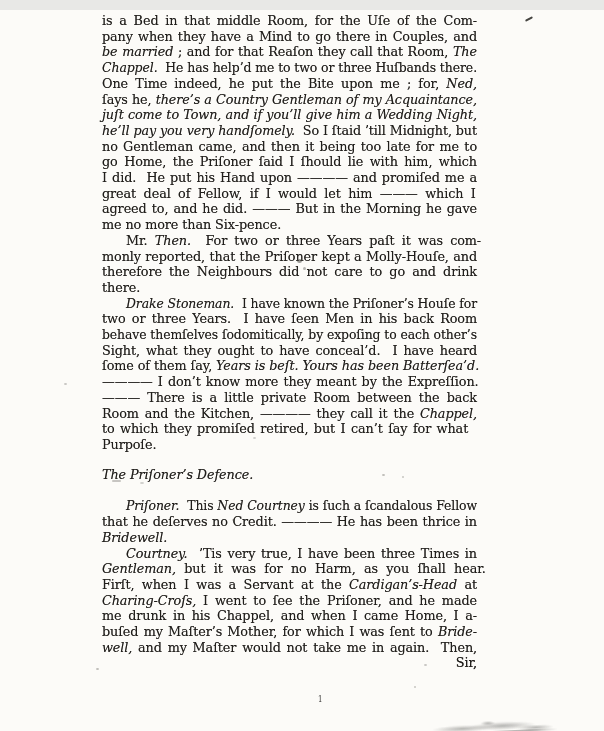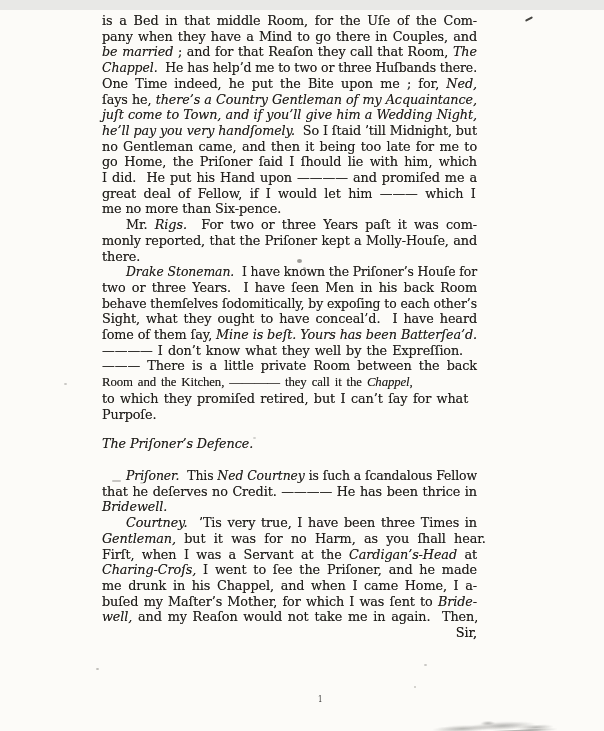--- a/index.html
+++ b/index.html
@@ -66,53 +66,55 @@
           <div class="line just"><span class="inner" style="word-spacing: 0.615057px; transform: none;"><em>be married</em><span> ; and for that Reaſon they call that Room, </span><em>The</em></span></div>
           <div class="line just"><span class="inner" style="word-spacing: 0px; transform: scaleX(0.974619);"><em>Chappel.</em><span>  He has help’d me to two or three Huſbands there.</span></span></div>
           <div class="line just"><span class="inner" style="word-spacing: 3.24148px; transform: none;"><span>One Time indeed, he put the Bite upon me ; for, </span><em>Ned,</em></span></div>
           <div class="line just"><span class="inner" style="word-spacing: 0.167969px; transform: none;"><span>ſays he, </span><em>there’s a Country Gentleman of my Acquaintance,</em></span></div>
           <div class="line just"><span class="inner" style="word-spacing: 0.271307px; transform: none;"><em>juſt come to Town, and if you’ll give him a Wedding Night,</em></span></div>
           <div class="line just"><span class="inner" style="word-spacing: 0px; transform: scaleX(0.994984);"><em>he’ll pay you very handſomely.</em><span>  So I ſtaid ’till Midnight, but</span></span></div>
           <div class="line just"><span class="inner" style="word-spacing: 1.40767px; transform: none;"><span>no Gentleman came, and then it being too late for me to</span></span></div>
           <div class="line just"><span class="inner" style="word-spacing: 2.47969px; transform: none;"><span>go Home, the Priſoner ſaid I ſhould lie with him, which</span></span></div>
           <div class="line just"><span class="inner" style="word-spacing: 1.1276px; transform: none;"><span>I did.  He put his Hand upon ———— and promiſed me a</span></span></div>
           <div class="line just"><span class="inner" style="word-spacing: 3.46023px; transform: none;"><span>great deal of Fellow, if I would let him ——— which I</span></span></div>
+          <div class="line just"><span class="inner" style="word-spacing: 1.12074px; transform: none;"><span>agreed to, and he did. ——— But in the Morning he gave</span></span></div>
           <div class="line"><span class="inner"><span>me no more than Six-pence.</span></span></div>
         </div>
         <div>
-          <div class="line indent just"><span class="inner" style="word-spacing: 3.26136px; transform: none;"><span>Mr. </span><em>Rigs.</em><span>  For two or three Years paſt it was com-</span></span></div>
+          <div class="line indent just"><span class="inner" style="word-spacing: 3.26136px; transform: none;"><span>Mr. </span><em>Then.</em><span>  For two or three Years paſt it was com-</span></span></div>
           <div class="line just"><span class="inner" style="word-spacing: 0.421875px; transform: none;"><span>monly reported, that the Priſoner kept a Molly-Houſe, and</span></span></div>
+          <div class="line just"><span class="inner" style="word-spacing: 3.17535px; transform: none;"><span>therefore the Neighbours did not care to go and drink</span></span></div>
           <div class="line"><span class="inner"><span>there.</span></span></div>
         </div>
         <div>
           <div class="line indent just"><span class="inner" style="word-spacing: 0px; transform: scaleX(0.971122);"><em>Drake Stoneman.</em><span>  I have known the Priſoner’s Houſe for</span></span></div>
           <div class="line just"><span class="inner" style="word-spacing: 2.33203px; transform: none;"><span>two or three Years.  I have ſeen Men in his back Room</span></span></div>
           <div class="line just"><span class="inner" style="word-spacing: 0px; transform: scaleX(0.970481);"><span>behave themſelves ſodomitically, by expoſing to each other’s</span></span></div>
           <div class="line just"><span class="inner" style="word-spacing: 2.07344px; transform: none;"><span>Sight, what they ought to have conceal’d.  I have heard</span></span></div>
-          <div class="line just"><span class="inner" style="word-spacing: 0px; transform: scaleX(0.999792);"><span>ſome of them ſay, </span><em>Mine is beſt. Yours has been Batterſea’d.</em></span></div>
-          <div class="line just"><span class="inner" style="word-spacing: 1.11806px; transform: none;"><span>———— I don’t know what they well by the Expreſſion.</span></span></div>
+          <div class="line just"><span class="inner" style="word-spacing: 0px; transform: scaleX(0.999792);"><span>ſome of them ſay, </span><em>Years is beſt. Yours has been Batterſea’d.</em></span></div>
+          <div class="line just"><span class="inner" style="word-spacing: 1.11806px; transform: none;"><span>———— I don’t know more they meant by the Expreſſion.</span></span></div>
           <div class="line just"><span class="inner" style="word-spacing: 3.1684px; transform: none;"><span>——— There is a little private Room between the back</span></span></div>
-          <div class="line just"><span class="inner" style="word-spacing: 1.88542px; transform: none; font-family: Liberation Serif, serif;"><span>Room and the Kitchen, ———— they call it the </span><em>Chappel,</em></span></div>
+          <div class="line just"><span class="inner" style="word-spacing: 1.88542px; transform: none;"><span>Room and the Kitchen, ———— they call it the </span><em>Chappel,</em></span></div>
           <div class="line just"><span class="inner" style="word-spacing: 1.475px; transform: none;"><span>to which they promiſed retired, but I can’t ſay for what</span></span></div>
           <div class="line"><span class="inner"><span>Purpoſe.</span></span></div>
         </div>
         <div class="line heading">The Priſoner’s Defence.</div>
         <div>
           <div class="line indent just"><span class="inner" style="word-spacing: 0px; transform: scaleX(0.972804);"><em>Priſoner.</em><span>  This </span><em>Ned Courtney</em><span> is ſuch a ſcandalous Fellow</span></span></div>
           <div class="line just"><span class="inner" style="word-spacing: 0.665625px; transform: none;"><span>that he deſerves no Credit. ———— He has been thrice in</span></span></div>
           <div class="line"><span class="inner"><em>Bridewell.</em></span></div>
         </div>
         <div>
           <div class="line indent just"><span class="inner" style="word-spacing: 1.74531px; transform: none;"><em>Courtney.</em><span>  ’Tis very true, I have been three Times in</span></span></div>
           <div class="line just"><span class="inner" style="word-spacing: 4.34844px; transform: none;"><em>Gentleman,</em><span> but it was for no Harm, as you ſhall hear.</span></span></div>
           <div class="line just"><span class="inner" style="word-spacing: 3.46528px; transform: none;"><span>Firſt, when I was a Servant at the </span><em>Cardigan’s-Head</em><span> at</span></span></div>
           <div class="line just"><span class="inner" style="word-spacing: 2.91667px; transform: none;"><em>Charing-Croſs,</em><span> I went to ſee the Priſoner, and he made</span></span></div>
           <div class="line just"><span class="inner" style="word-spacing: 2.70881px; transform: none;"><span>me drunk in his Chappel, and when I came Home, I a-</span></span></div>
           <div class="line just"><span class="inner" style="word-spacing: 1.24219px; transform: none;"><span>buſed my Maſter’s Mother, for which I was ſent to </span><em>Bride-</em></span></div>
-          <div class="line just"><span class="inner" style="word-spacing: 1.83665px; transform: none;"><em>well,</em><span> and my Reaſon would not take me in again.  Then,</span></span></div>
+          <div class="line just"><span class="inner" style="word-spacing: 1.83665px; transform: none;"><em>well,</em><span> and my Maſter would not take me in again.  Then,</span></span></div>
         </div>
       </div>
     <div class="line catchword">Sir,</div>
   </div>
 
   <div class="press-figure">1</div>
 
   <div>
     <div class="smudge"></div>
     <div class="tick"></div>

